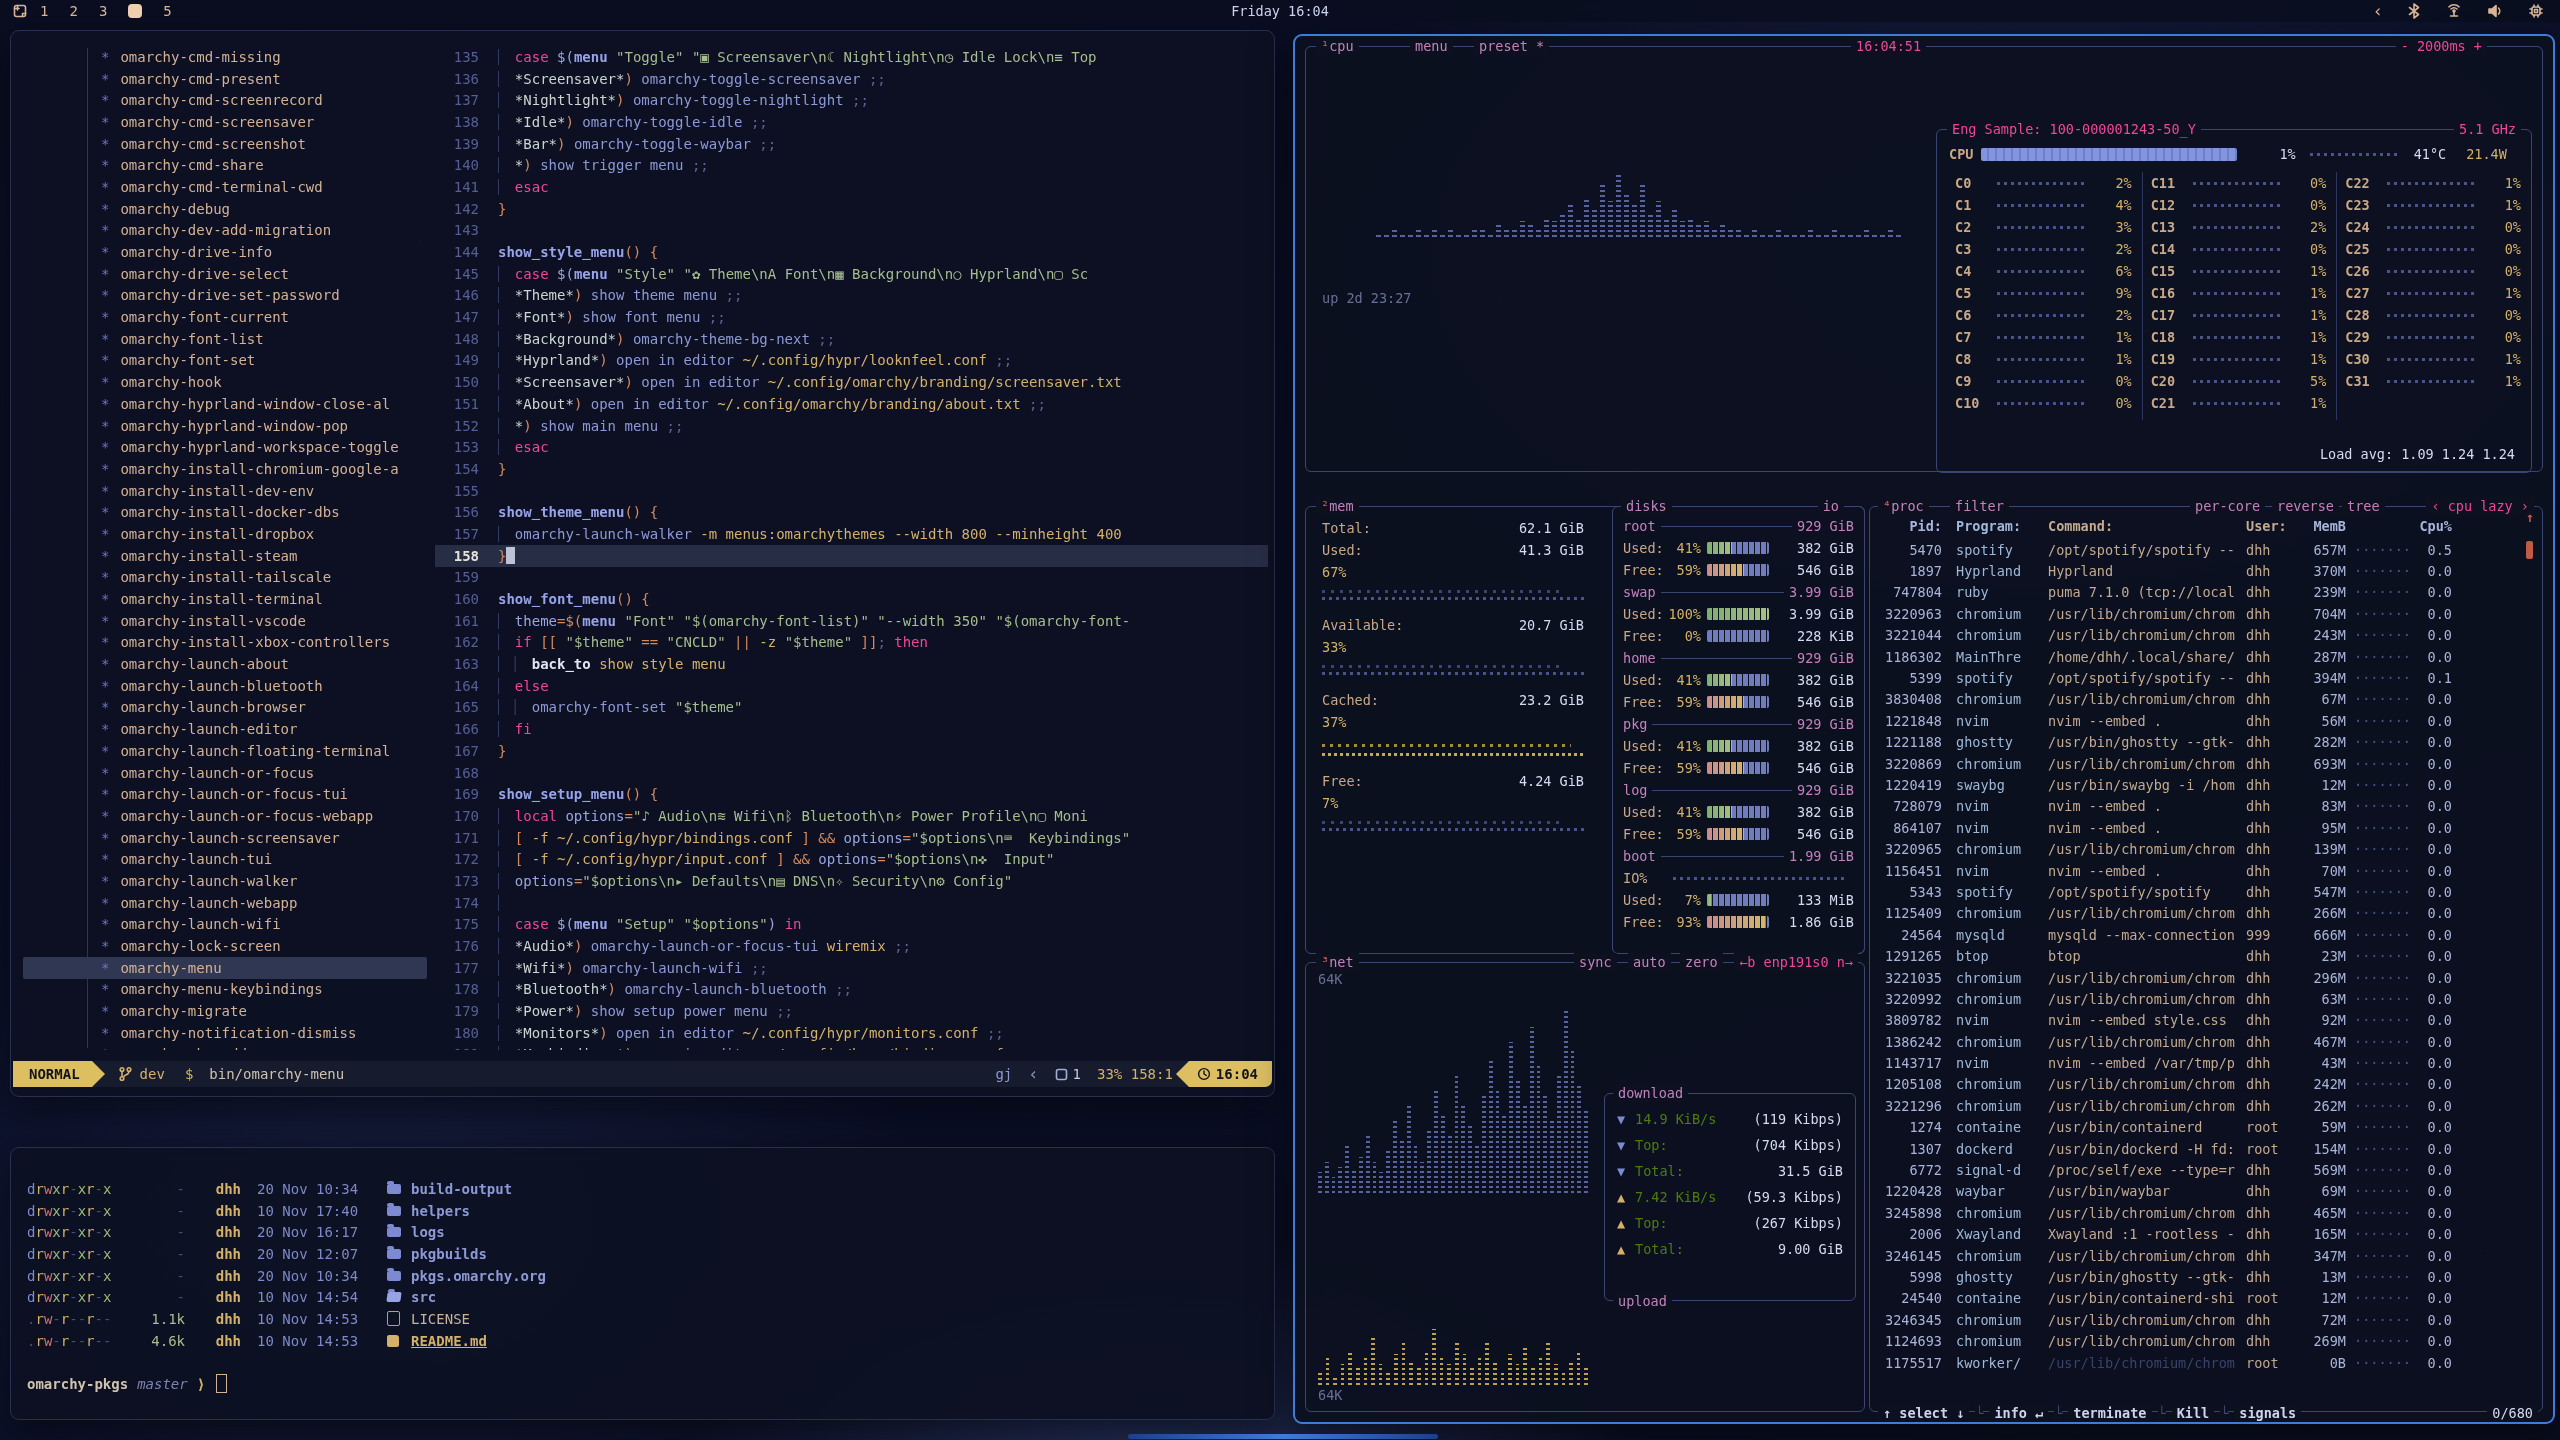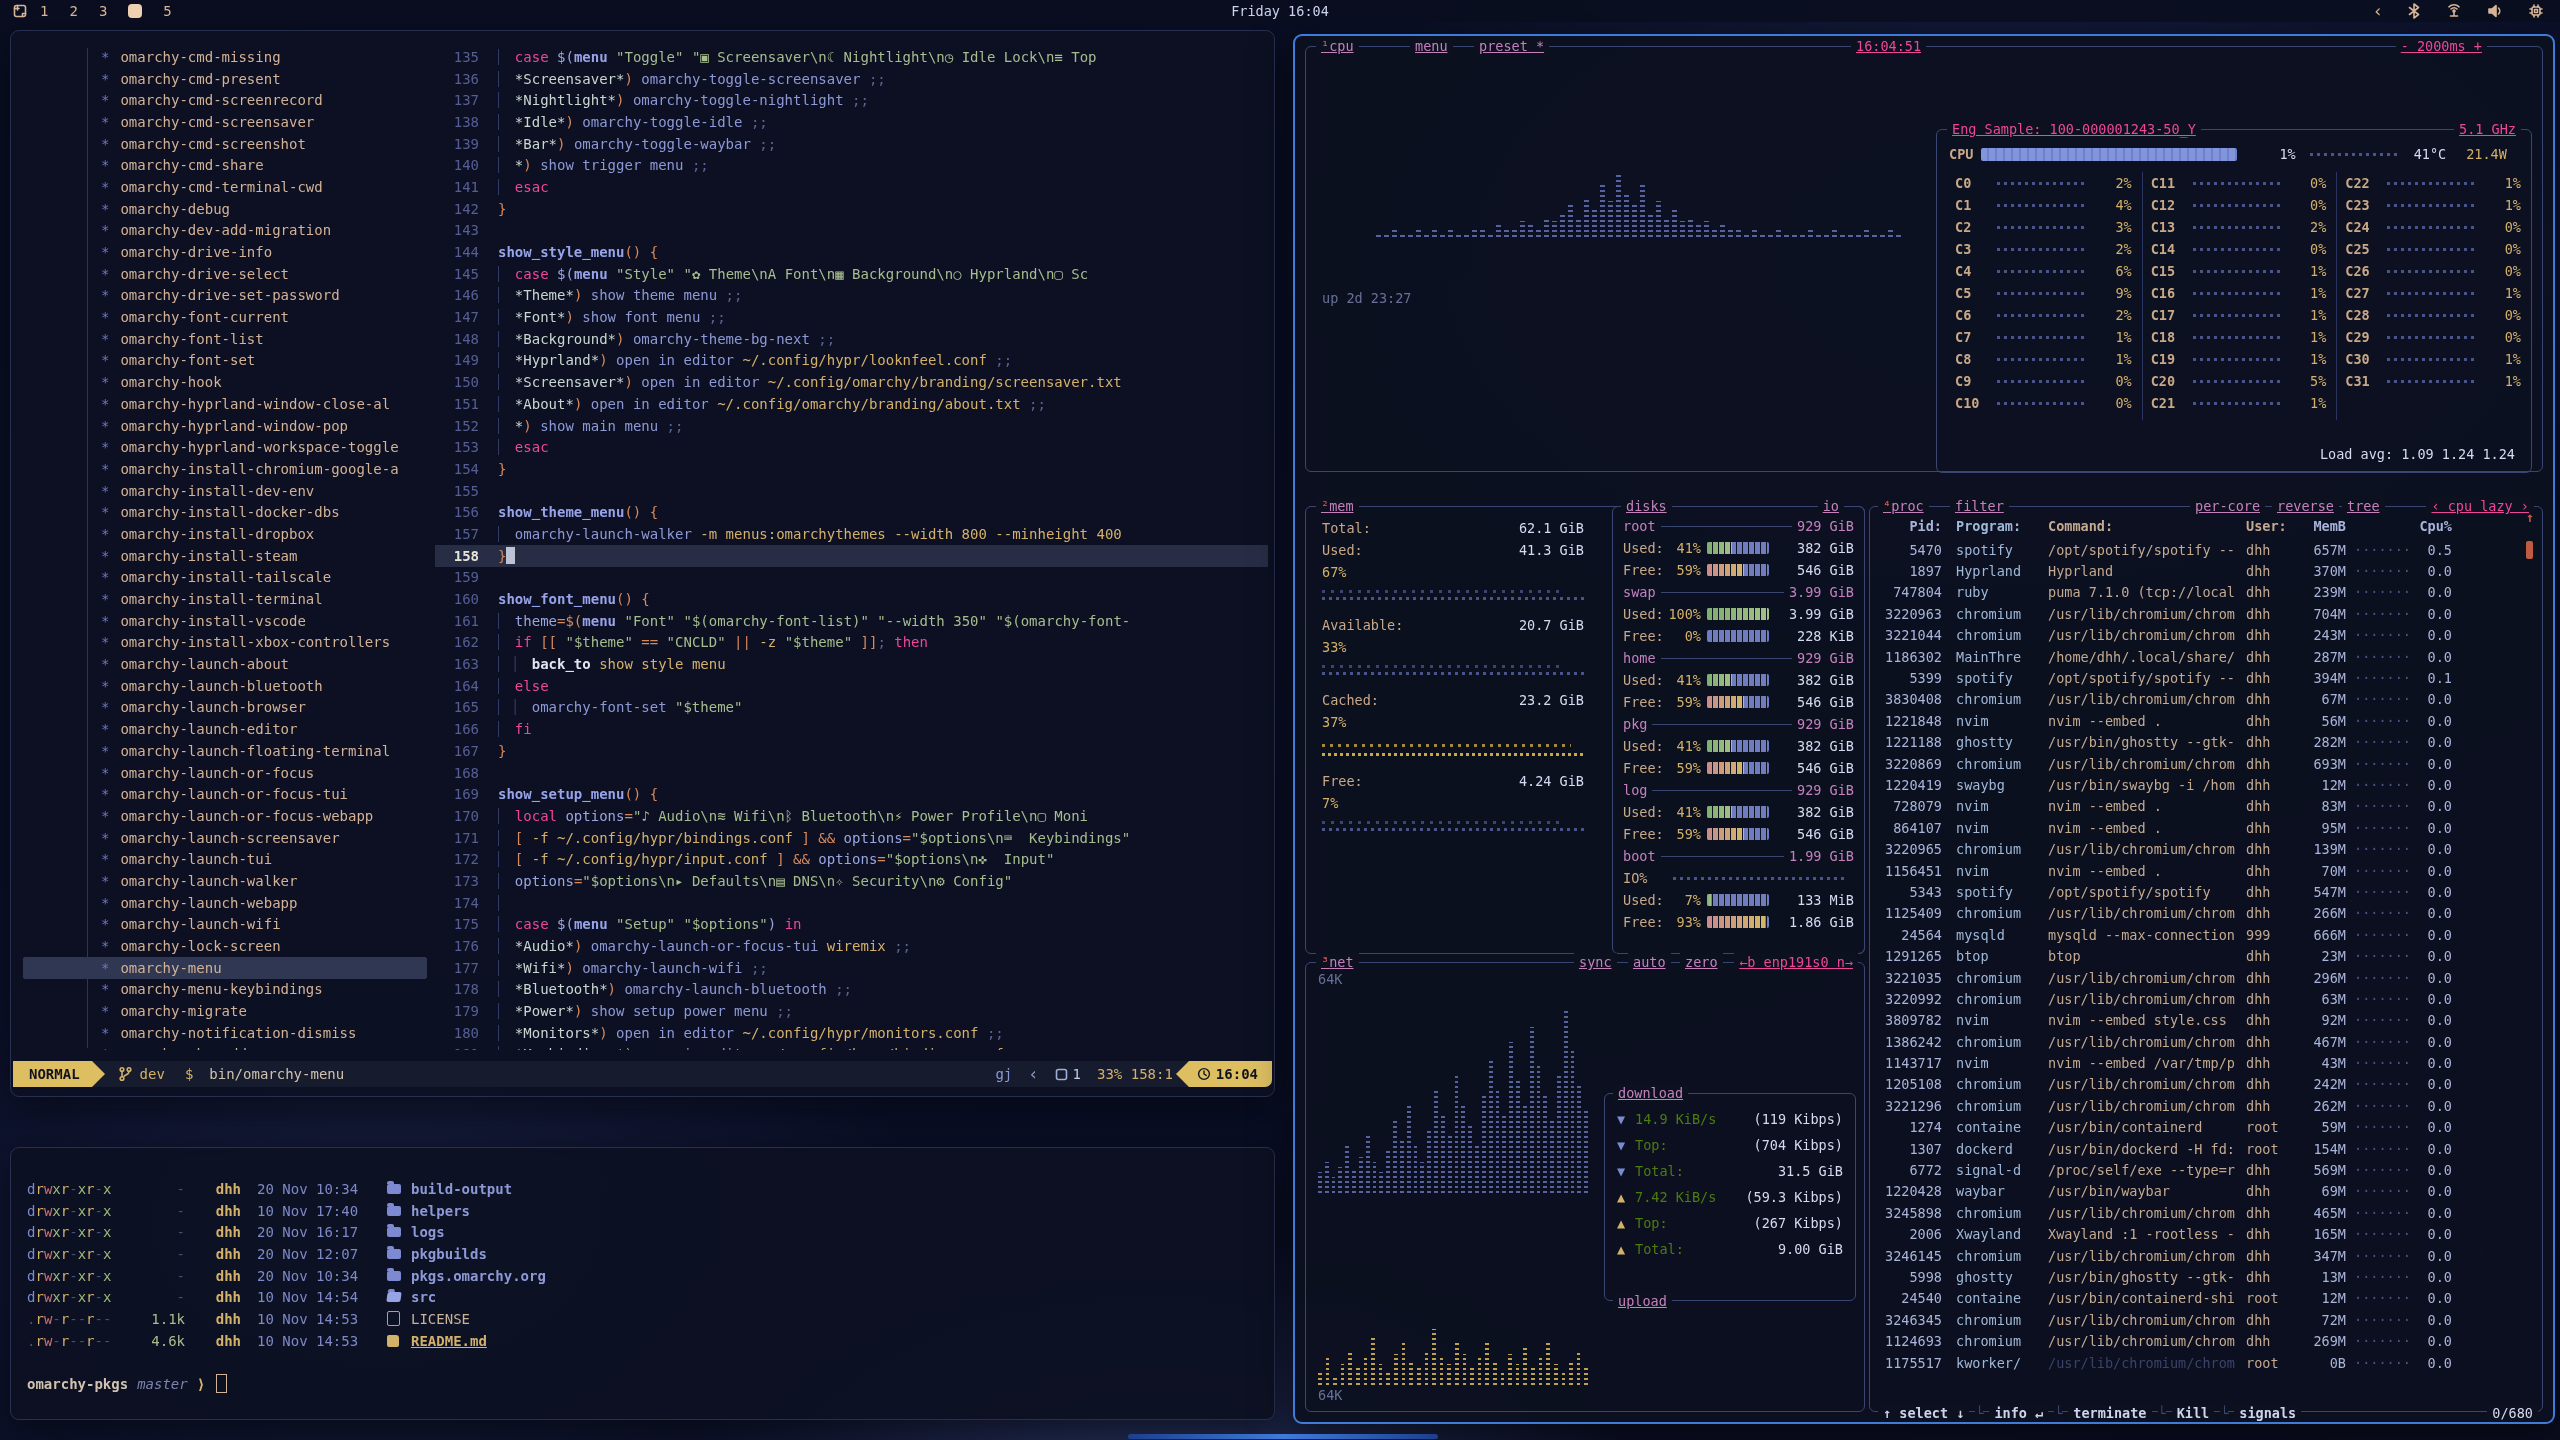--- a/index.html
+++ b/index.html
@@ -63,21 +63,21 @@
   .icon-folder::before{content:"";position:absolute;left:0;top:-3px;width:7px;height:3px;background:#7d89d0;border-radius:2px 2px 0 0;}
   .icon-folder.open{background:#97a3e2;transform:skewX(-8deg);}
   .icon-doc{width:11px;height:13px;border:1.5px solid #cf8d9a;border-radius:2px;}
   .icon-save{width:12px;height:12px;background:#d4b16a;border-radius:2px 3px 2px 2px;}
   #prompt{position:absolute;left:16px;bottom:26px;display:flex;align-items:center;gap:9px;white-space:pre;}
   .p-dir{color:#cfc2ae;font-weight:bold;} .p-branch{color:#7a84ad;font-style:italic;} .p-sym{color:#d4b16a;font-weight:bold;}
   .hollowcur{display:inline-block;width:9px;height:17px;border:1px solid #d3b296;margin-left:2px;}
   
   #win-btop{font-size:13.5px;color:#d5daf0;}
   .bbox{position:absolute;border:1px solid #394672;border-radius:6px;}
-  .blab{position:absolute;top:-10px;height:18px;line-height:18px;background:#0c101f;padding:0 5px;color:#c481be;white-space:pre;text-decoration:underline;}
+  .blab{position:absolute;top:-10px;height:18px;line-height:18px;background:#0c101f;padding:0 5px;color:#c481be;white-space:pre;}
   .blab-b{top:auto;bottom:-10px;}
   .blab.white{color:#ec4899;} .blab.first-red::first-letter{color:#d05f5f;}
   .peach{color:#c9a886;} .gold{color:#d3b069;margin-left:12px;} .white{color:#d5daf0;}
   #cpu-box{left:10px;top:10px;width:1236px;height:424px;}
   #eng-box{left:630px;top:82px;width:594px;height:342px;}
   #cpu-row{position:absolute;left:12px;top:14px;right:12px;height:20px;display:flex;align-items:center;gap:8px;}
   #cpu-meter{width:256px;height:13px;border-radius:2px;background:repeating-linear-gradient(90deg,#8294da 0 6px,#6d7fd0 6px 8px);}
   .dotline{flex:1;height:3px;background:repeating-linear-gradient(90deg,#49548a 0 3px,transparent 3px 7px);margin:0 6px;}
   #core-grid{position:absolute;left:10px;top:42px;right:10px;bottom:52px;display:grid;grid-template-columns:1fr 1fr 1fr;column-gap:10px;}
   .core-col{border-left:1px solid #2a3560;padding-left:8px;}

